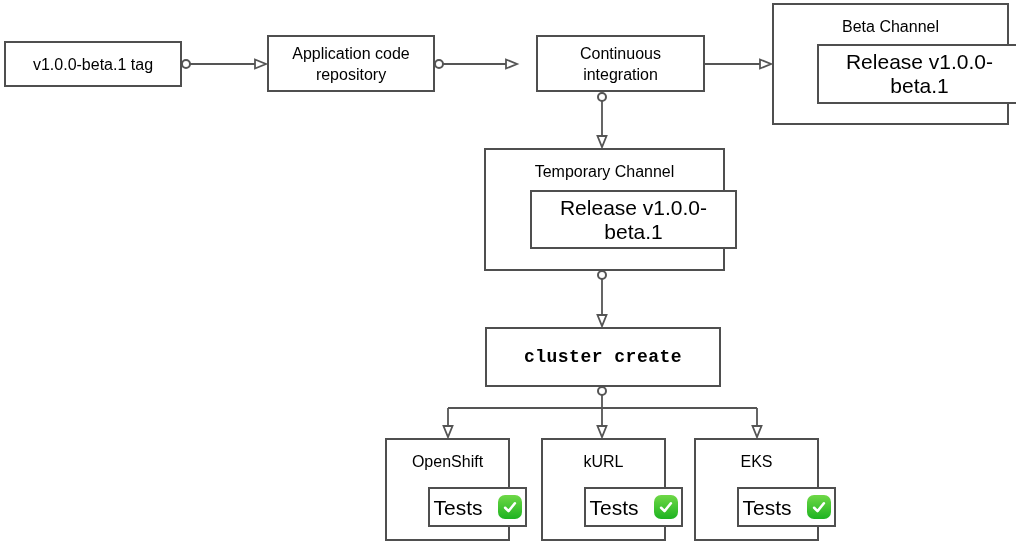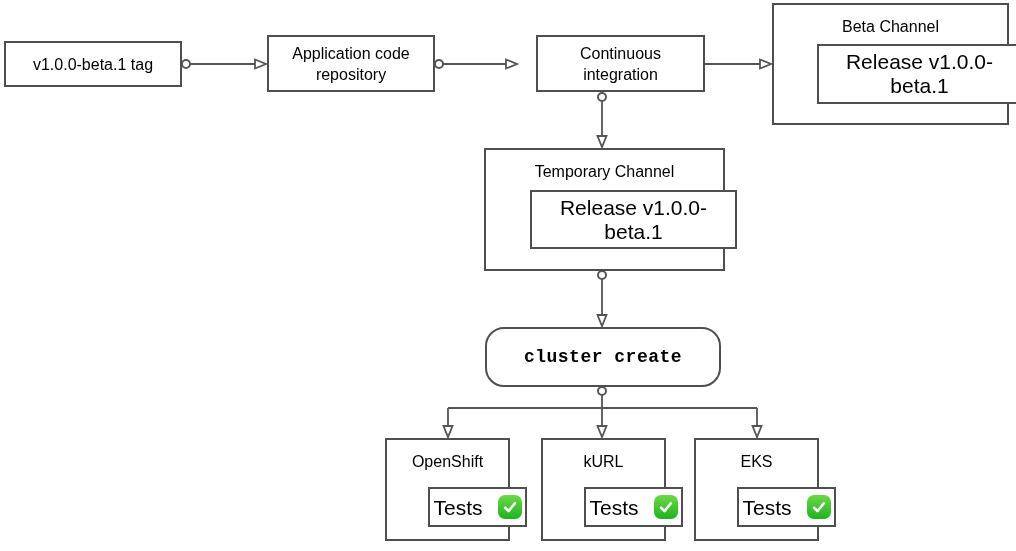--- a/index.html
+++ b/index.html
@@ -29,21 +29,21 @@
   .inner-box{
     position:absolute;
     background:#ffffff;
     border:2px solid #4f4f4f;
     box-sizing:border-box;
     display:flex;align-items:center;justify-content:center;
     text-align:center;font-size:21px;margin-left:28px;
   }
   .mono{
     font-family:"Liberation Mono","DejaVu Sans Mono",monospace;
-    font-weight:bold;font-size:18px;letter-spacing:0.5px;border-radius:19px;
+    font-weight:bold;font-size:18px;letter-spacing:0.5px;
   }
   
   .n-tag{left:4px;top:41px;width:178px;height:46px;}
   .n-repo{left:267px;top:35px;width:168px;height:57px;padding:0 22px;text-align:center;}
   .n-ci{left:518px;top:35px;width:169px;height:57px;padding:12px 18px;margin-left:18px;}
   .n-beta{left:772px;top:3px;width:237px;height:122px;}
   .n-beta-rel{left:15px;top:39px;width:205px;height:60px;}
   .n-temp{left:484px;top:148px;width:241px;height:123px;padding-left:46px;}
   .n-temp-rel{left:16px;top:40px;width:207px;height:59px;}
   .n-cluster{left:485px;top:327px;width:236px;height:60px;}

